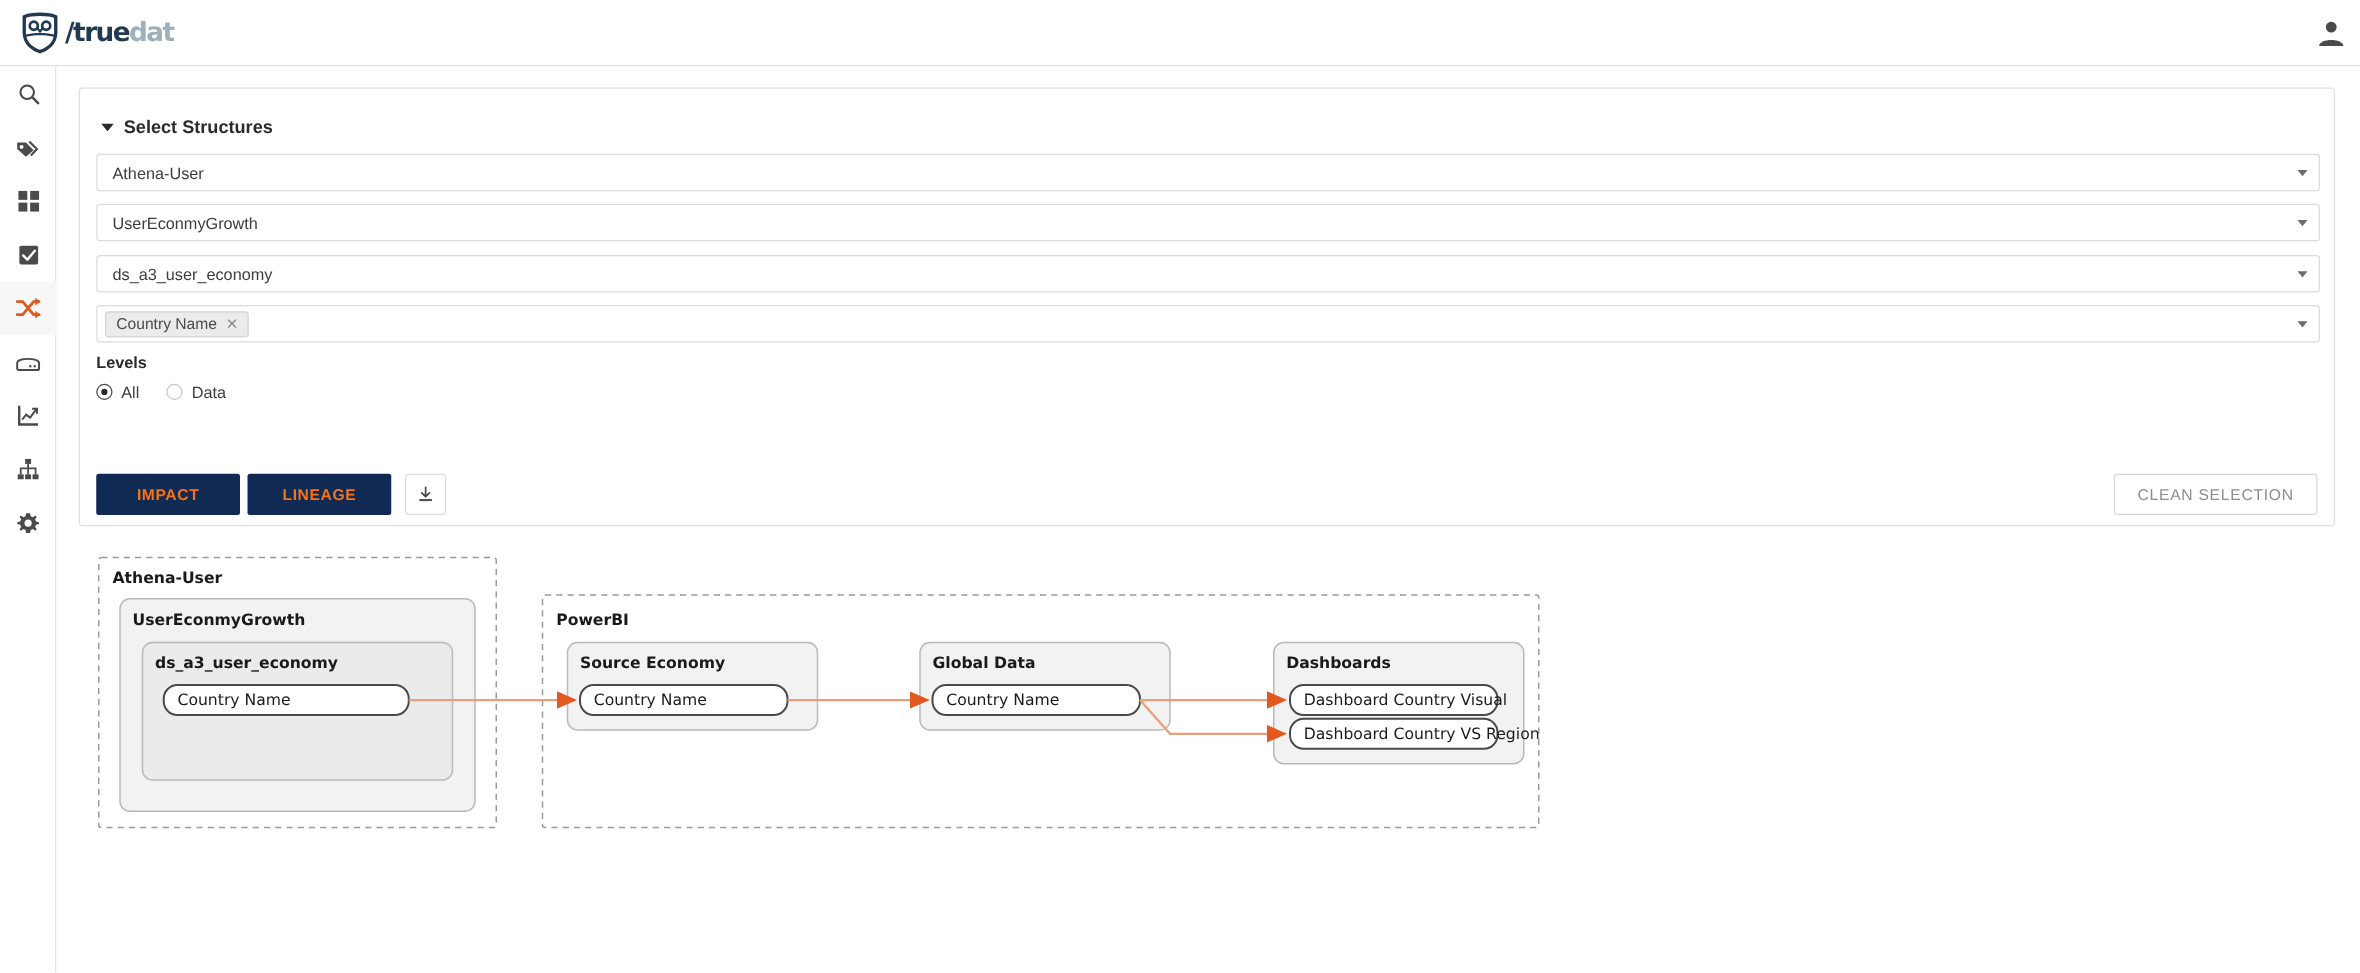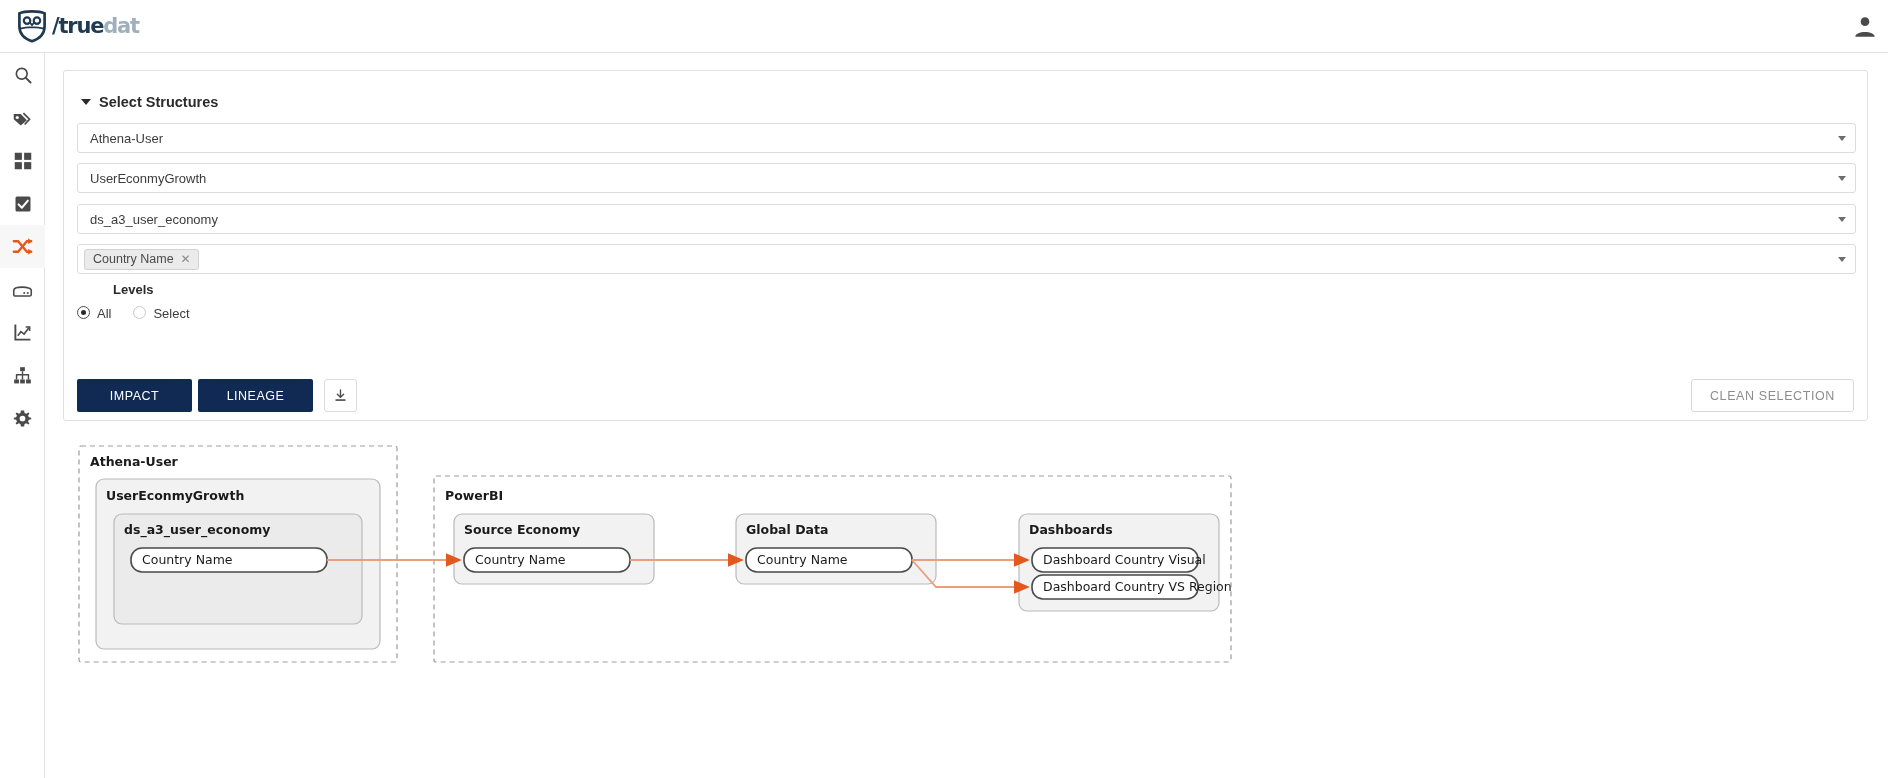--- a/index.html
+++ b/index.html
@@ -81,24 +81,24 @@
   .f1 { top: 52px; } .f2 { top: 92px; } .f3 { top: 133px; } .f4 { top: 173px; }
 
   .chip {
     margin-left: 6px; height: 21px; padding: 0 7px 0 8px;
     background: #ebebeb; border: 1px solid #d2d2d2; border-radius: 3px;
     display: inline-flex; align-items: center;
     font-size: 12.5px; color: #4a4a4a;
   }
   .chip .x { margin-left: 7px; color: #8a8a8a; font-size: 12px; cursor: pointer; }
 
-  .levels-label { position: absolute; left: 13px; top: 211px; font-size: 13px; font-weight: bold; color: #2b2b2b; margin-left: 36px; }
+  .levels-label { position: absolute; left: 13px; top: 211px; font-size: 13px; font-weight: bold; color: #2b2b2b; }
 
   .radios { position: absolute; left: 13px; top: 235px; display: flex; align-items: center; }
-  .radio-group { display: flex; align-items: flex-start; margin-right: 22px; cursor: pointer; }
+  .radio-group { display: flex; align-items: center; margin-right: 22px; cursor: pointer; }
   .radio {
     width: 13px; height: 13px; border-radius: 50%;
     border: 1px solid #4c4c4c; background: #fff;
     position: relative; margin-right: 7px;
   }
   .radio.off { border-color: #c9c9c9; }
   .radio.on::after {
     content: ""; position: absolute; left: 3px; top: 3px;
     width: 5px; height: 5px; border-radius: 50%; background: #2b2b2b;
   }
@@ -107,22 +107,22 @@
   .select-row {
     position: absolute; left: 13px; top: 265px;
     width: 1779px; height: 28px;
     border: 1px solid #e4e4e4; border-radius: 3px; background: #fff;
     display: flex; align-items: center; cursor: text;
   }
 
   .btn-row { position: absolute; left: 13px; top: 308px; display: flex; align-items: center; }
   .btn {
     height: 33px; min-width: 115px; padding: 0 18px;
-    background: #102a54; color: #ffffff;
-    font-size: 12.5px; font-weight: normal; letter-spacing: .5px;
+    background: #102a54; color: #f97316;
+    font-size: 12.5px; font-weight: bold; letter-spacing: .5px;
     display: flex; align-items: center; justify-content: center;
     border: none; border-radius: 2px; cursor: pointer; margin-right: 6px;
     font-family: "Liberation Sans", sans-serif;
   }
   .btn-dl {
     width: 33px; height: 33px; background: #fff;
     border: 1px solid #dcdcdc; border-radius: 3px;
     display: flex; align-items: center; justify-content: center;
     cursor: pointer; margin-left: 5px;
   }
@@ -267,21 +267,21 @@
 
       <div class="levels-label">Levels</div>
 
       <div class="radios">
         <label class="radio-group">
           <span class="radio on"></span>
           <span class="radio-label">All</span>
         </label>
         <label class="radio-group">
           <span class="radio off"></span>
-          <span class="radio-label">Select</span>
+          <span class="radio-label">Data</span>
         </label>
       </div>
 
 
       <div class="btn-row">
         <button class="btn">IMPACT</button>
         <button class="btn">LINEAGE</button>
         <div class="btn-dl">
           <svg width="15" height="15" viewBox="0 0 24 24">
             <path d="M12 3 L12 14 M7 10 L12 15 L17 10" fill="none" stroke="#4a4a4a" stroke-width="2.2" stroke-linecap="round" stroke-linejoin="round"></path>

